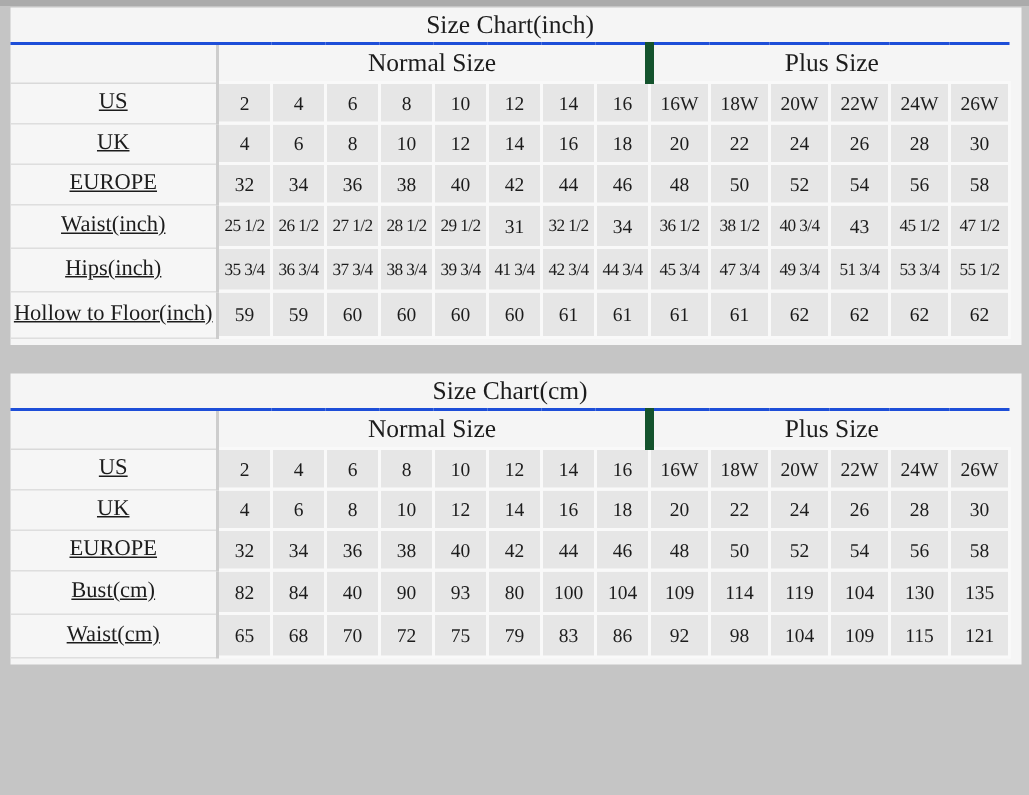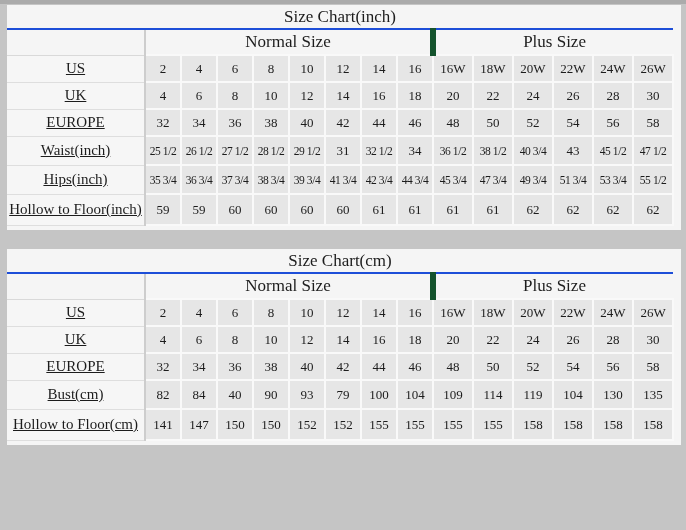--- a/index.html
+++ b/index.html
@@ -286,44 +286,44 @@
             <td class="data">56</td>
             <td class="data">58</td>
           </tr>
           <tr class="measure-row">
             <td class="label">Bust(cm)</td>
             <td class="data">82</td>
             <td class="data">84</td>
             <td class="data">40</td>
             <td class="data">90</td>
             <td class="data">93</td>
-            <td class="data">79</td>
+            <td class="data">80</td>
             <td class="data">100</td>
             <td class="data">104</td>
             <td class="data">109</td>
             <td class="data">114</td>
             <td class="data">119</td>
             <td class="data">104</td>
             <td class="data">130</td>
             <td class="data">135</td>
           </tr>
-          <tr class="hollow-row">
-            <td class="label">Hollow to Floor(cm)</td>
-            <td class="data">141</td>
-            <td class="data">147</td>
-            <td class="data">150</td>
-            <td class="data">150</td>
-            <td class="data">152</td>
-            <td class="data">152</td>
-            <td class="data">155</td>
-            <td class="data">155</td>
-            <td class="data">155</td>
-            <td class="data">155</td>
-            <td class="data">158</td>
-            <td class="data">158</td>
-            <td class="data">158</td>
-            <td class="data">158</td>
+          <tr class="measure-row">
+            <td class="label">Waist(cm)</td>
+            <td class="data">65</td>
+            <td class="data">68</td>
+            <td class="data">70</td>
+            <td class="data">72</td>
+            <td class="data">75</td>
+            <td class="data">79</td>
+            <td class="data">83</td>
+            <td class="data">86</td>
+            <td class="data">92</td>
+            <td class="data">98</td>
+            <td class="data">104</td>
+            <td class="data">109</td>
+            <td class="data">115</td>
+            <td class="data">121</td>
           </tr>
         </tbody>
     </table>
   </div>
 
 </div>
 
 </body></html>

